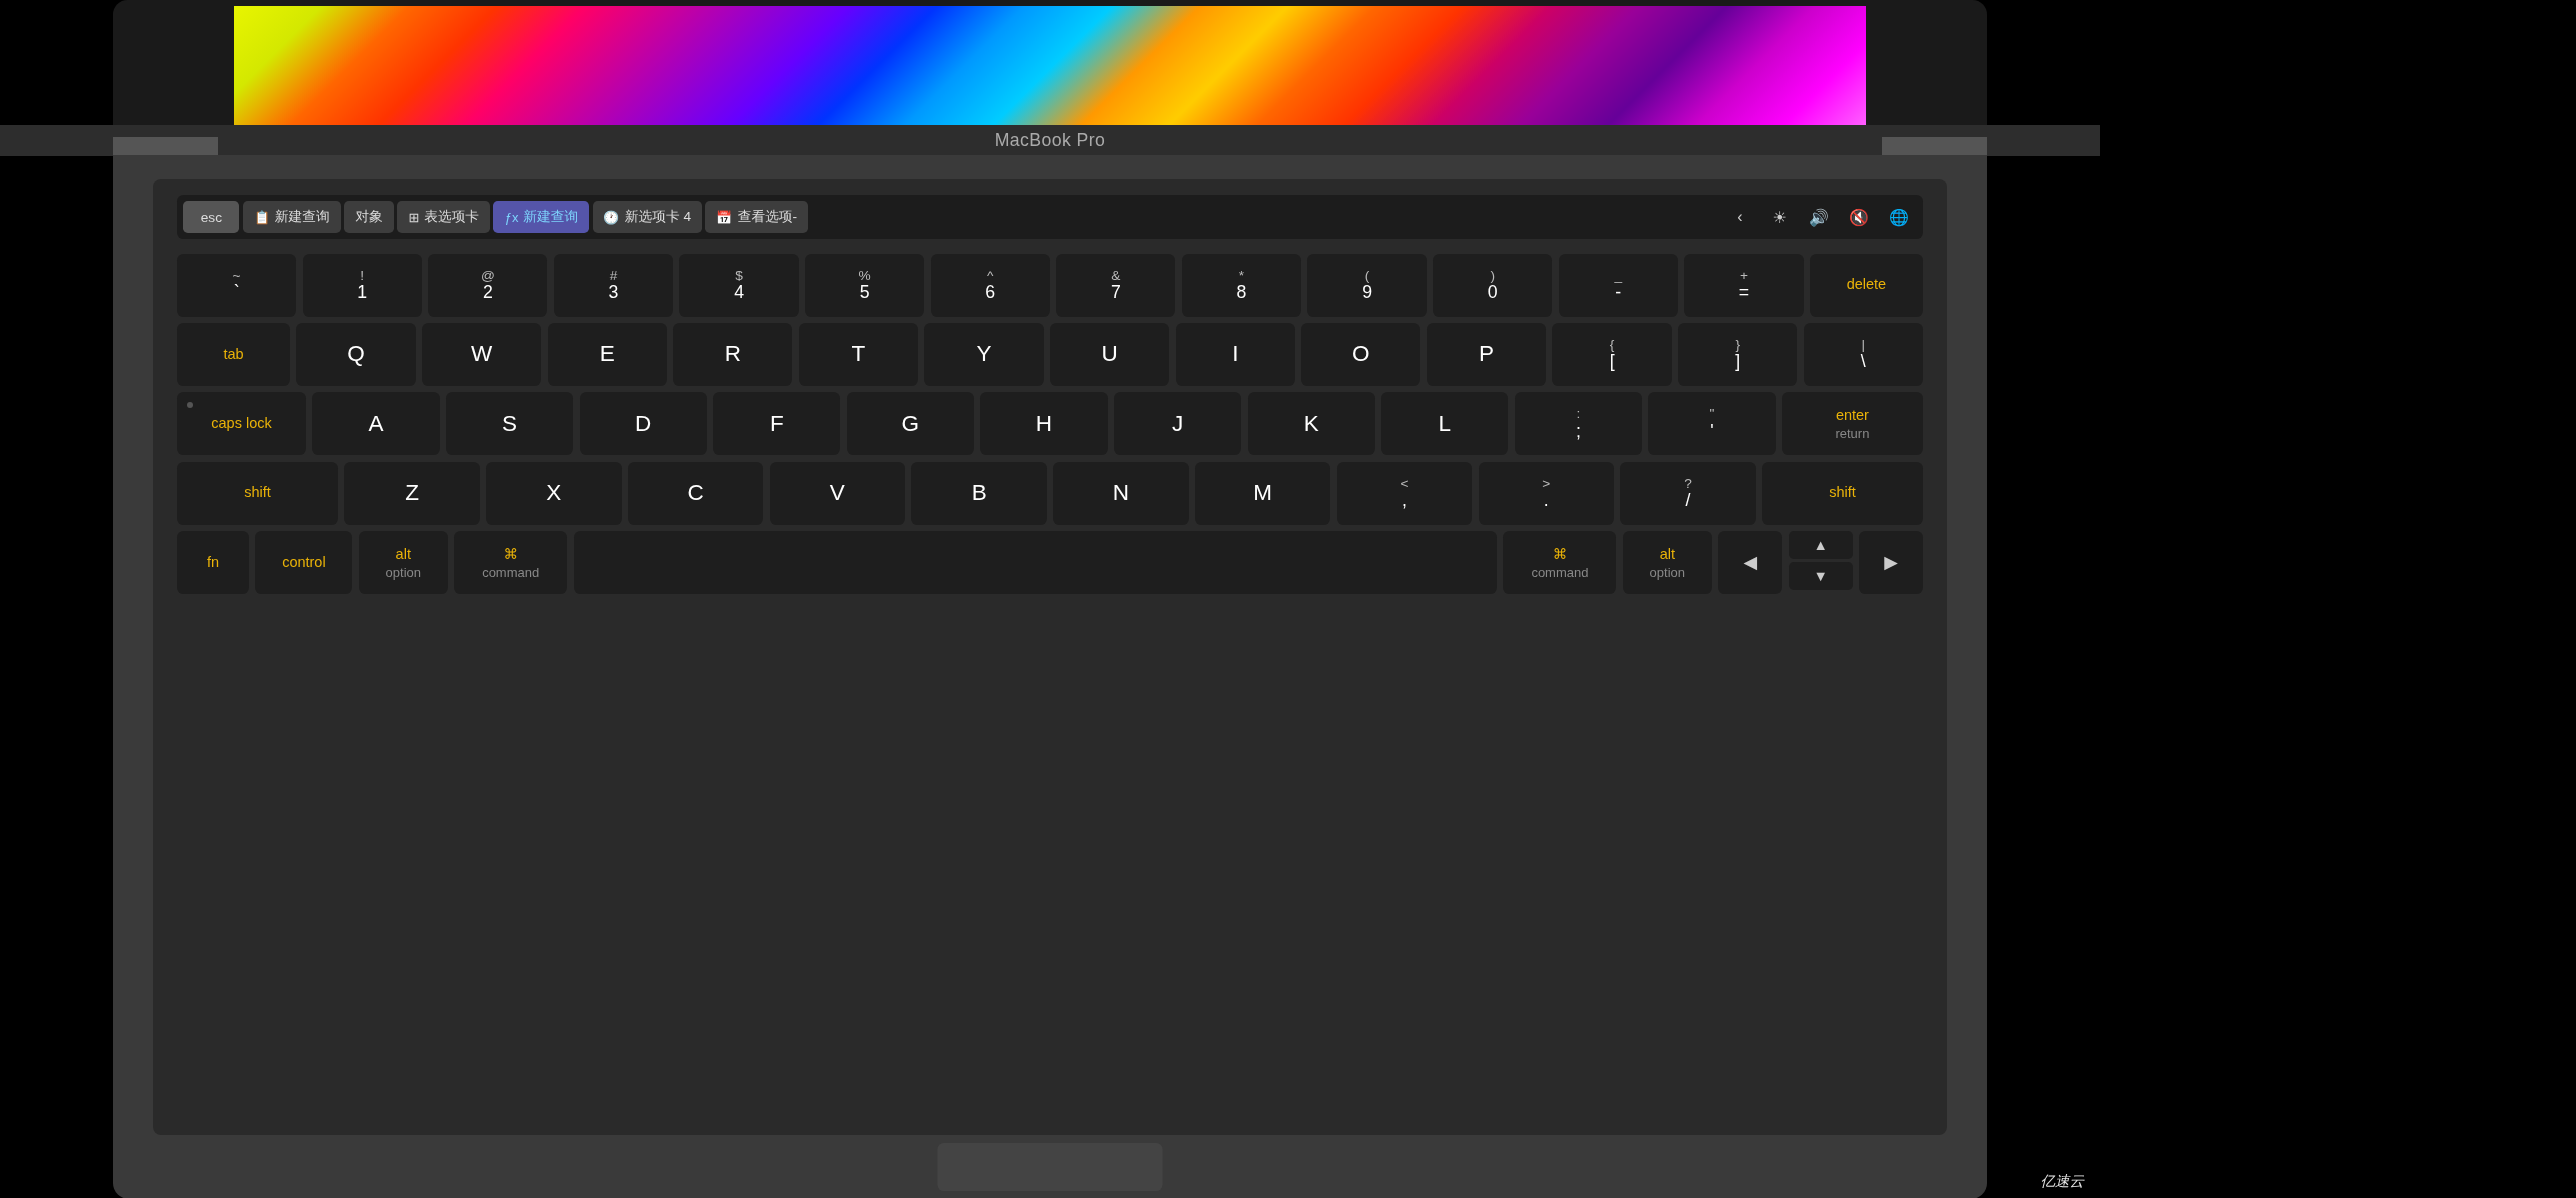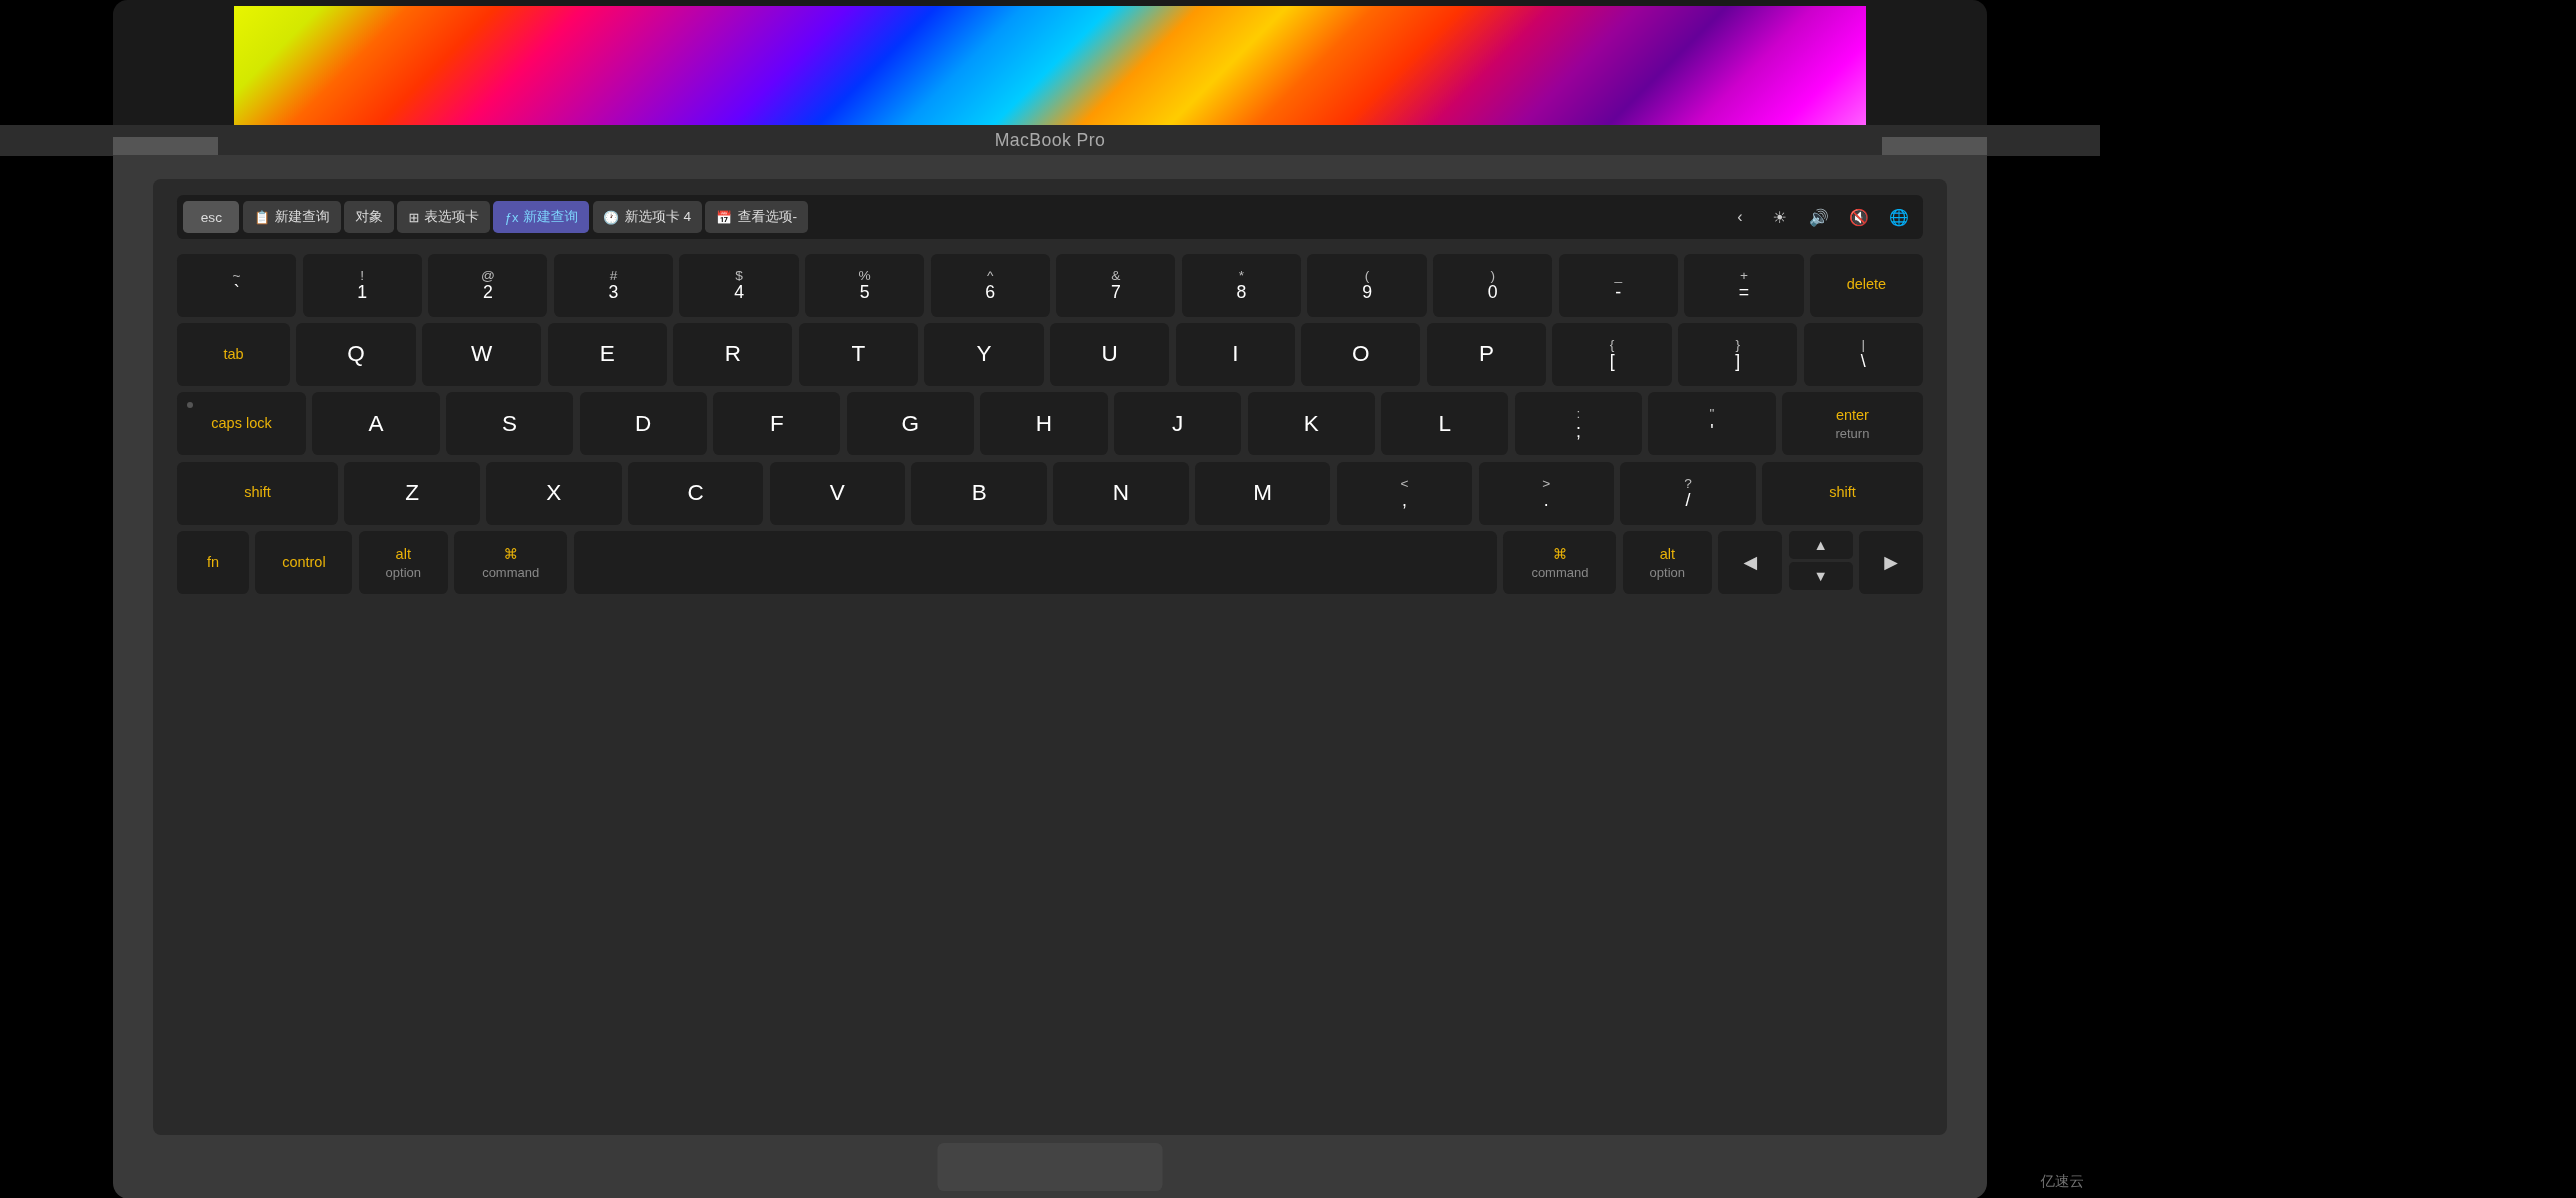--- a/index.html
+++ b/index.html
@@ -275,22 +275,23 @@
       height: 48px;
       background: #444;
       border-radius: 6.4px;
     }
 
     
     .watermark {
       position: absolute;
       bottom: 8px;
       right: 16px;
-      color: #737373;
+      color: #e5e5e5;
       font-size: 14.5px;
+      font-style: italic;
     }
 
     
     .hinge-left {
       position: absolute;
       top: 137px;
       left: 113px;
       width: 105px;
       height: 24px;
       background: #555;

